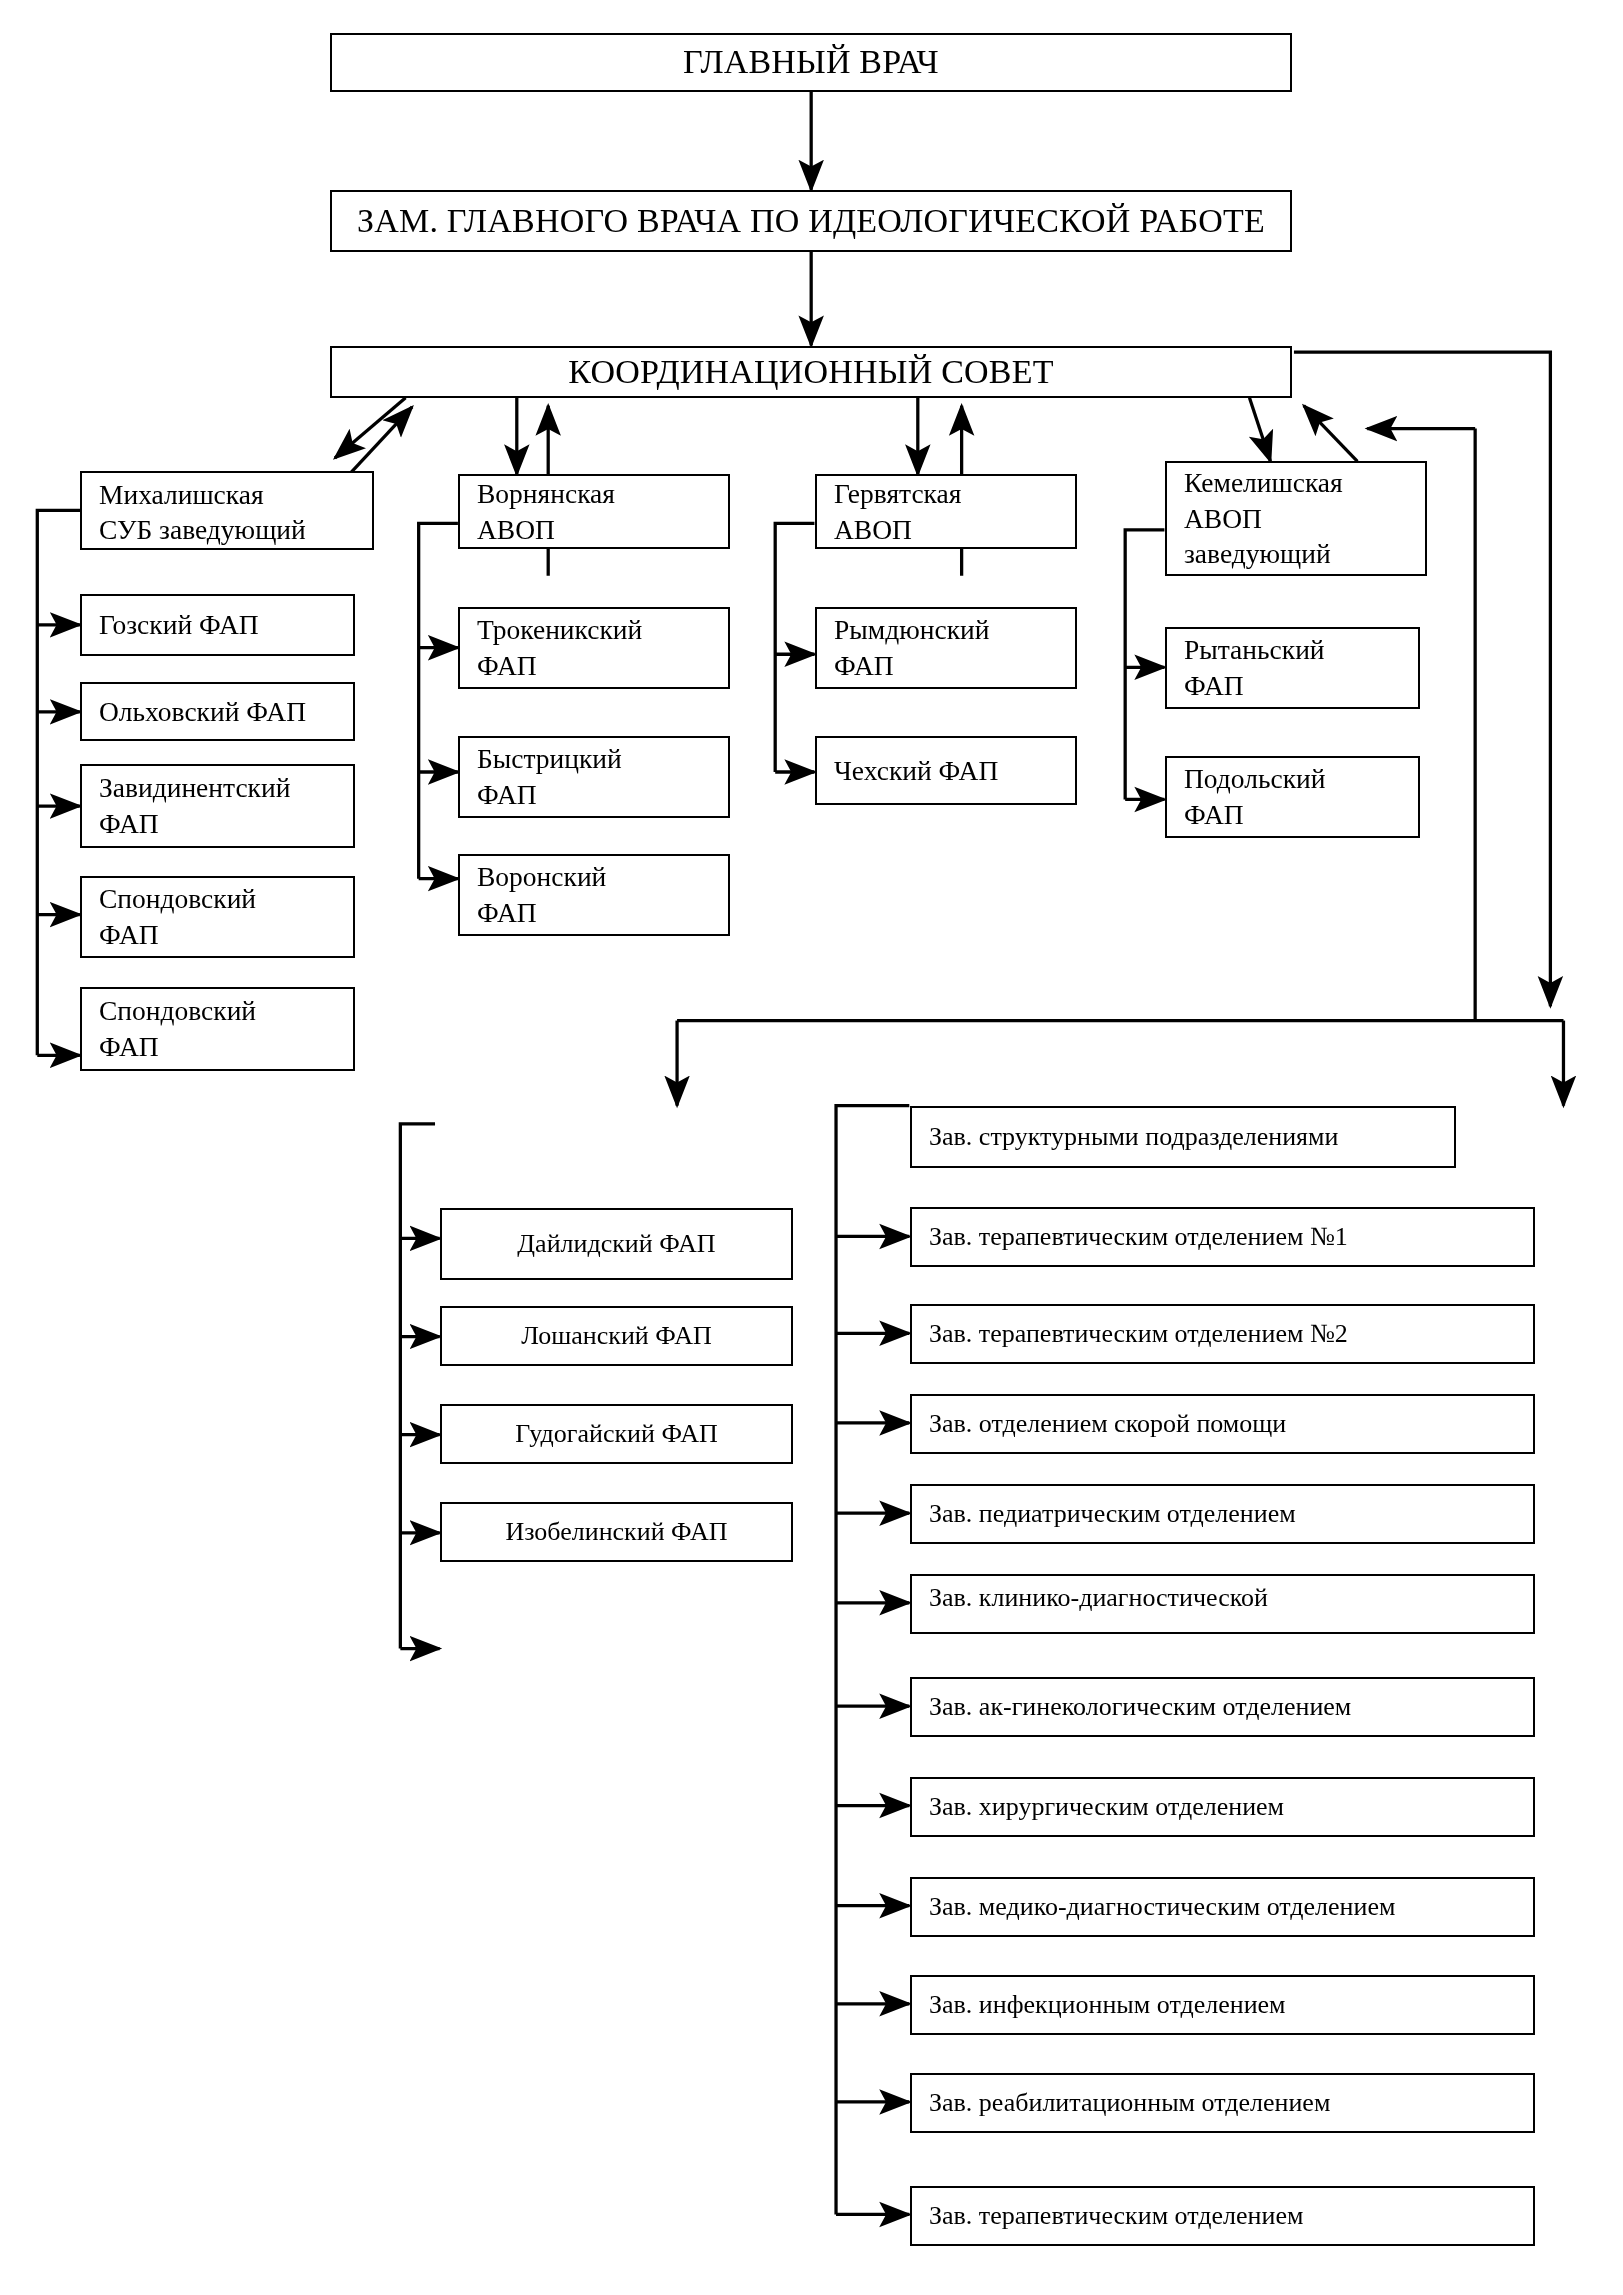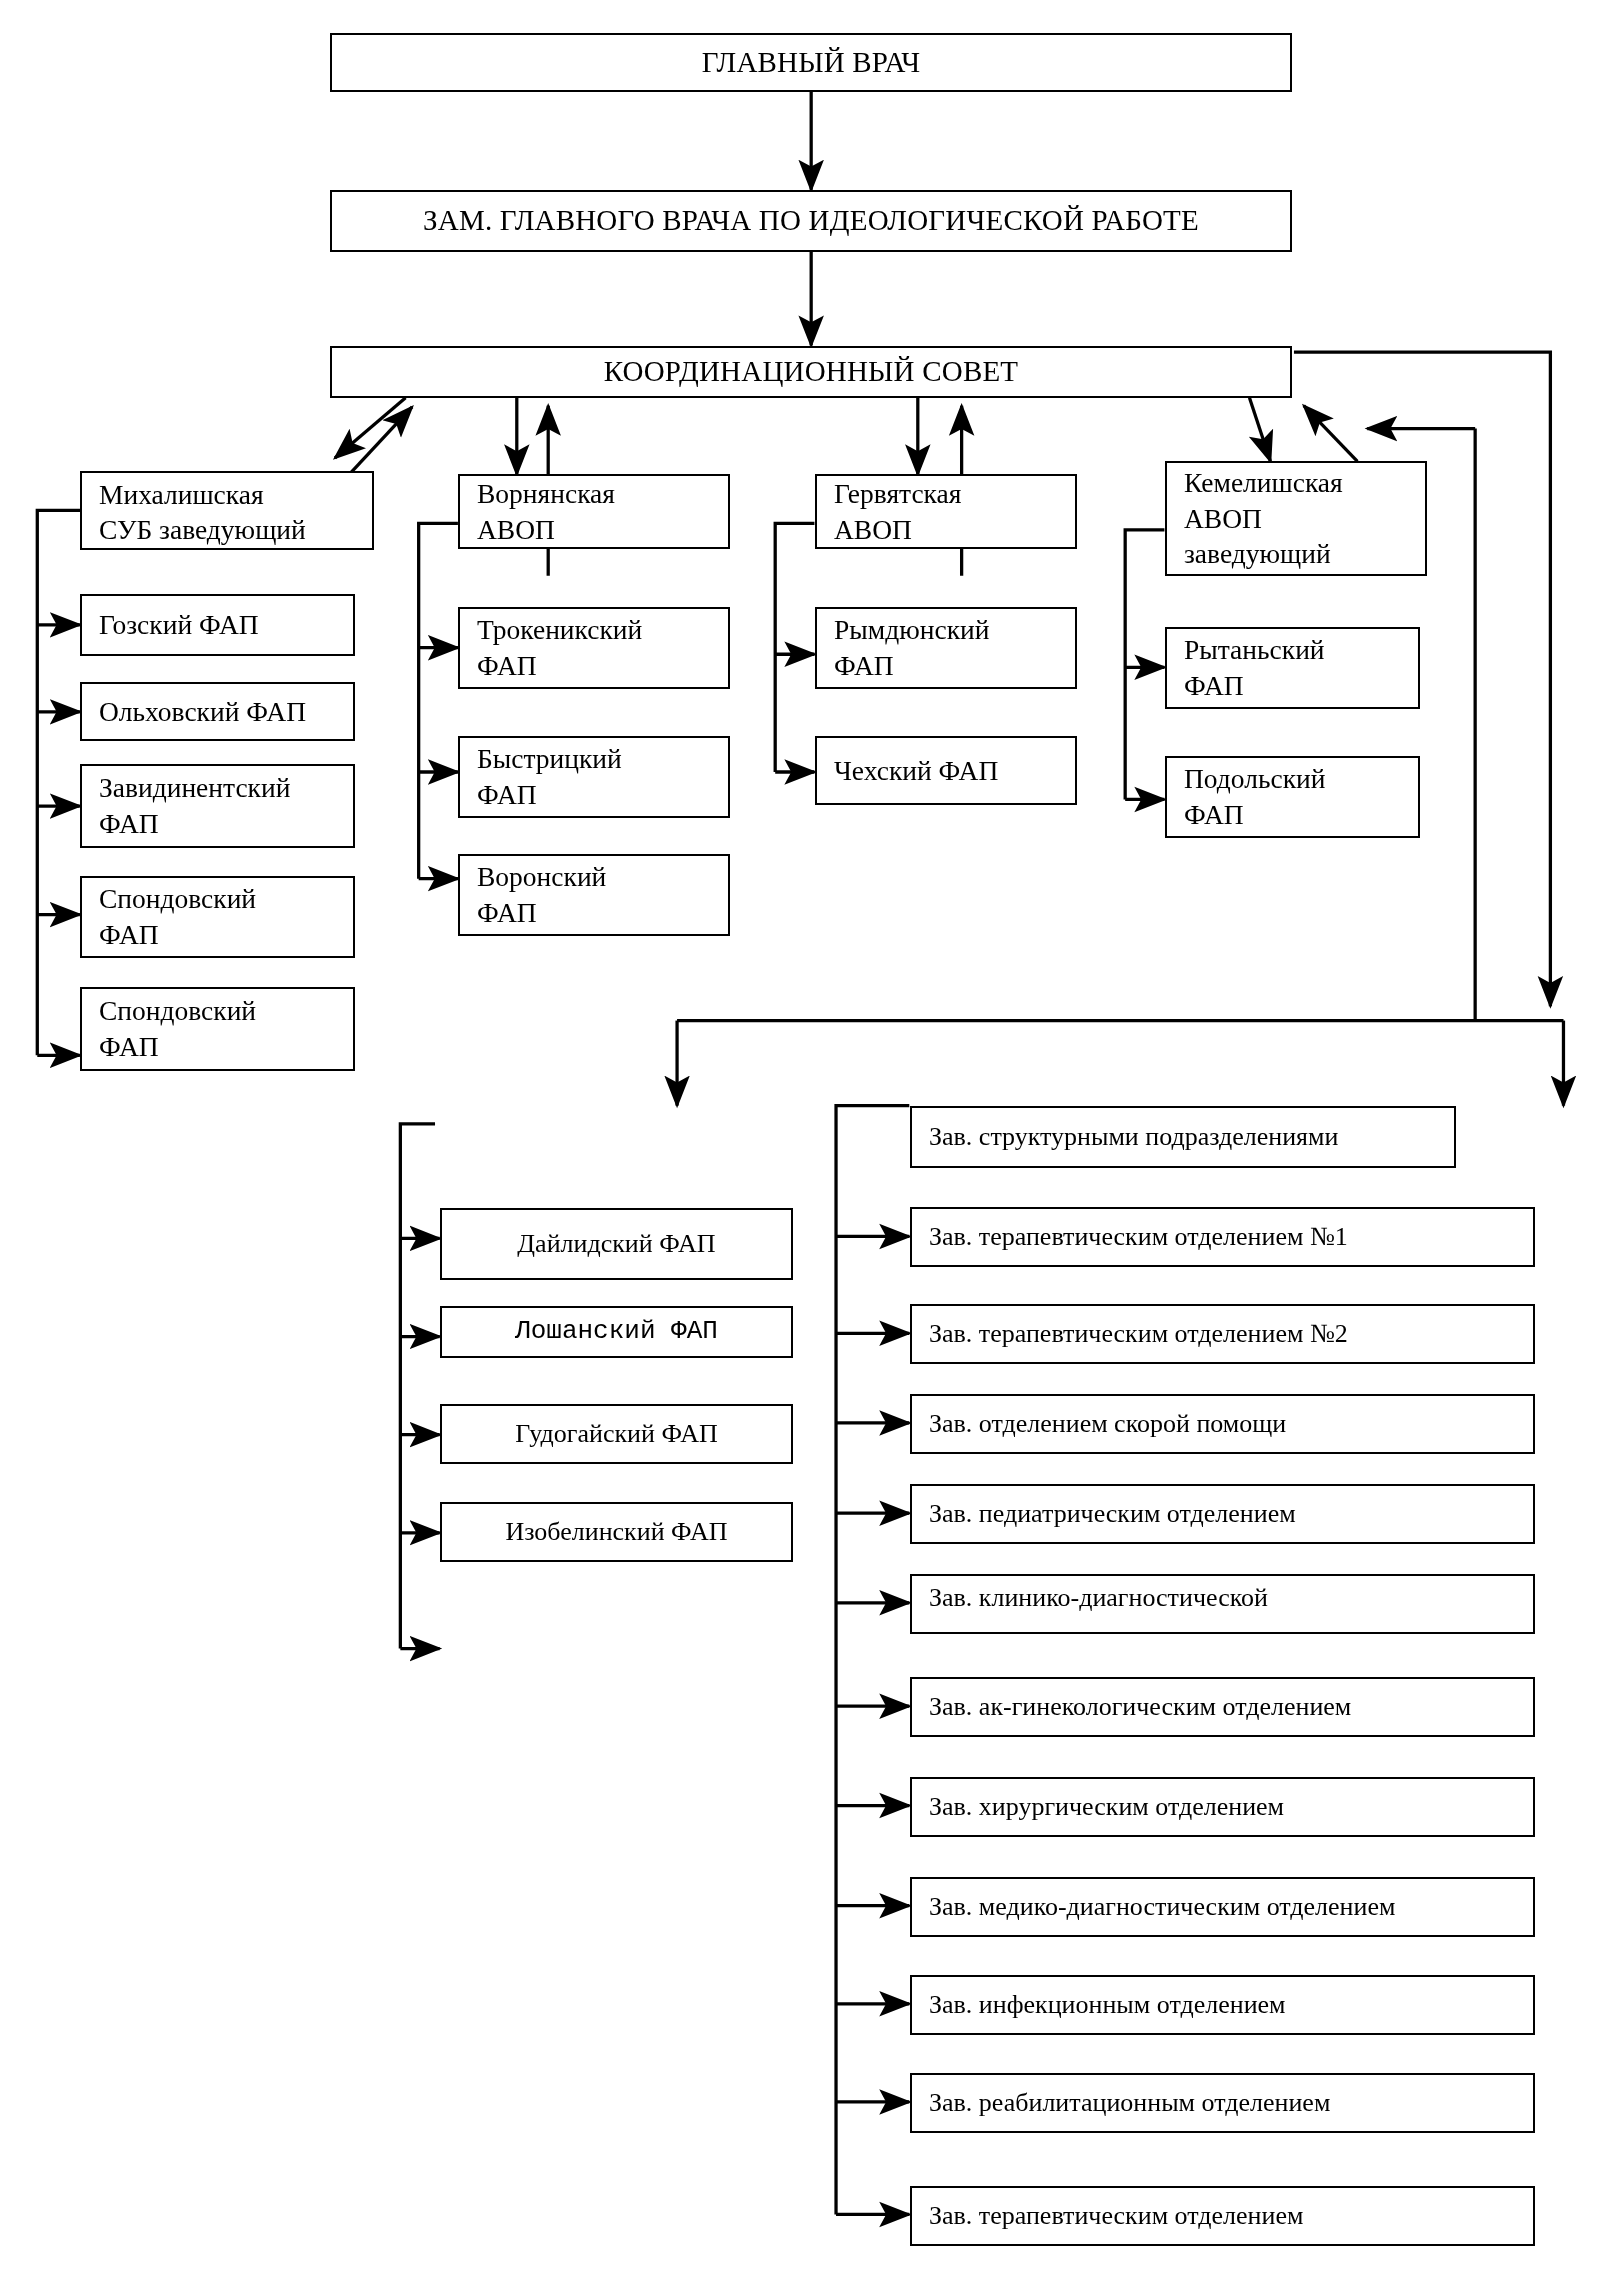--- a/index.html
+++ b/index.html
@@ -39,21 +39,21 @@
   }
   .node .node-label {
     display: block;
     width: 100%;
     white-space: pre-line;
   }
   .node.center .node-label { text-align: center; }
   .node.left   .node-label { text-align: left; }
 
   
-  .t-top { font-size: 29px; letter-spacing: 0.2px; }
+  .t-top { font-size: 34px; letter-spacing: 0.2px; }
   
   .t-branch { font-size: 27.5px; }
   
   .t-dept { font-size: 26px; }
   .pad-l { padding-left: 17px; padding-right: 9.2px; }
   .pad-c { padding-left: 7.9px; padding-right: 7.9px; }
 </style>
 </head>
 <body>
 
@@ -210,21 +210,21 @@
 ФАП</span>
   </div>
   <div class="node left t-branch pad-l" style="left:1165px;top:756px;width:255px;height:82px;">
     <span class="node-label">Подольский
 ФАП</span>
   </div>
 
   <div class="node center t-dept pad-c" style="left:440px;top:1208px;width:353px;height:72px;">
     <span class="node-label">Дайлидский ФАП</span>
   </div>
-  <div class="node center t-dept pad-c" style="left:440px;top:1306px;width:353px;height:52px;font-family:Liberation Mono, monospace;">
+  <div class="node center t-dept pad-c" style="left:440px;top:1306px;width:353px;height:60px;">
     <span class="node-label">Лошанский ФАП</span>
   </div>
   <div class="node center t-dept pad-c" style="left:440px;top:1404px;width:353px;height:60px;">
     <span class="node-label">Гудогайский ФАП</span>
   </div>
   <div class="node center t-dept pad-c" style="left:440px;top:1502px;width:353px;height:60px;">
     <span class="node-label">Изобелинский ФАП</span>
   </div>
 
   <div class="node left t-dept pad-l" style="left:910px;top:1106px;width:546px;height:62px;">

